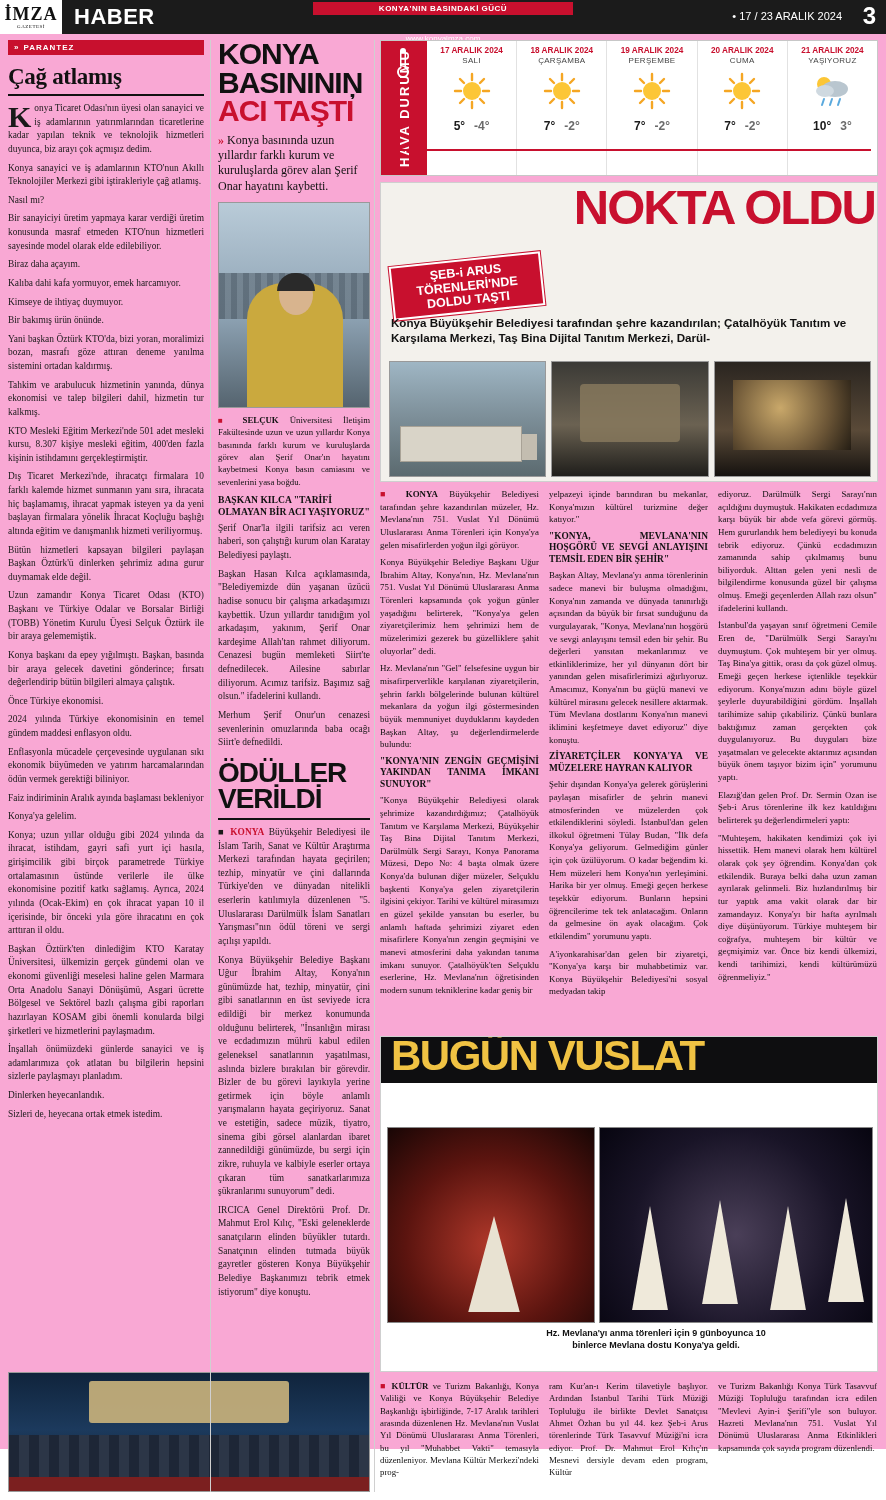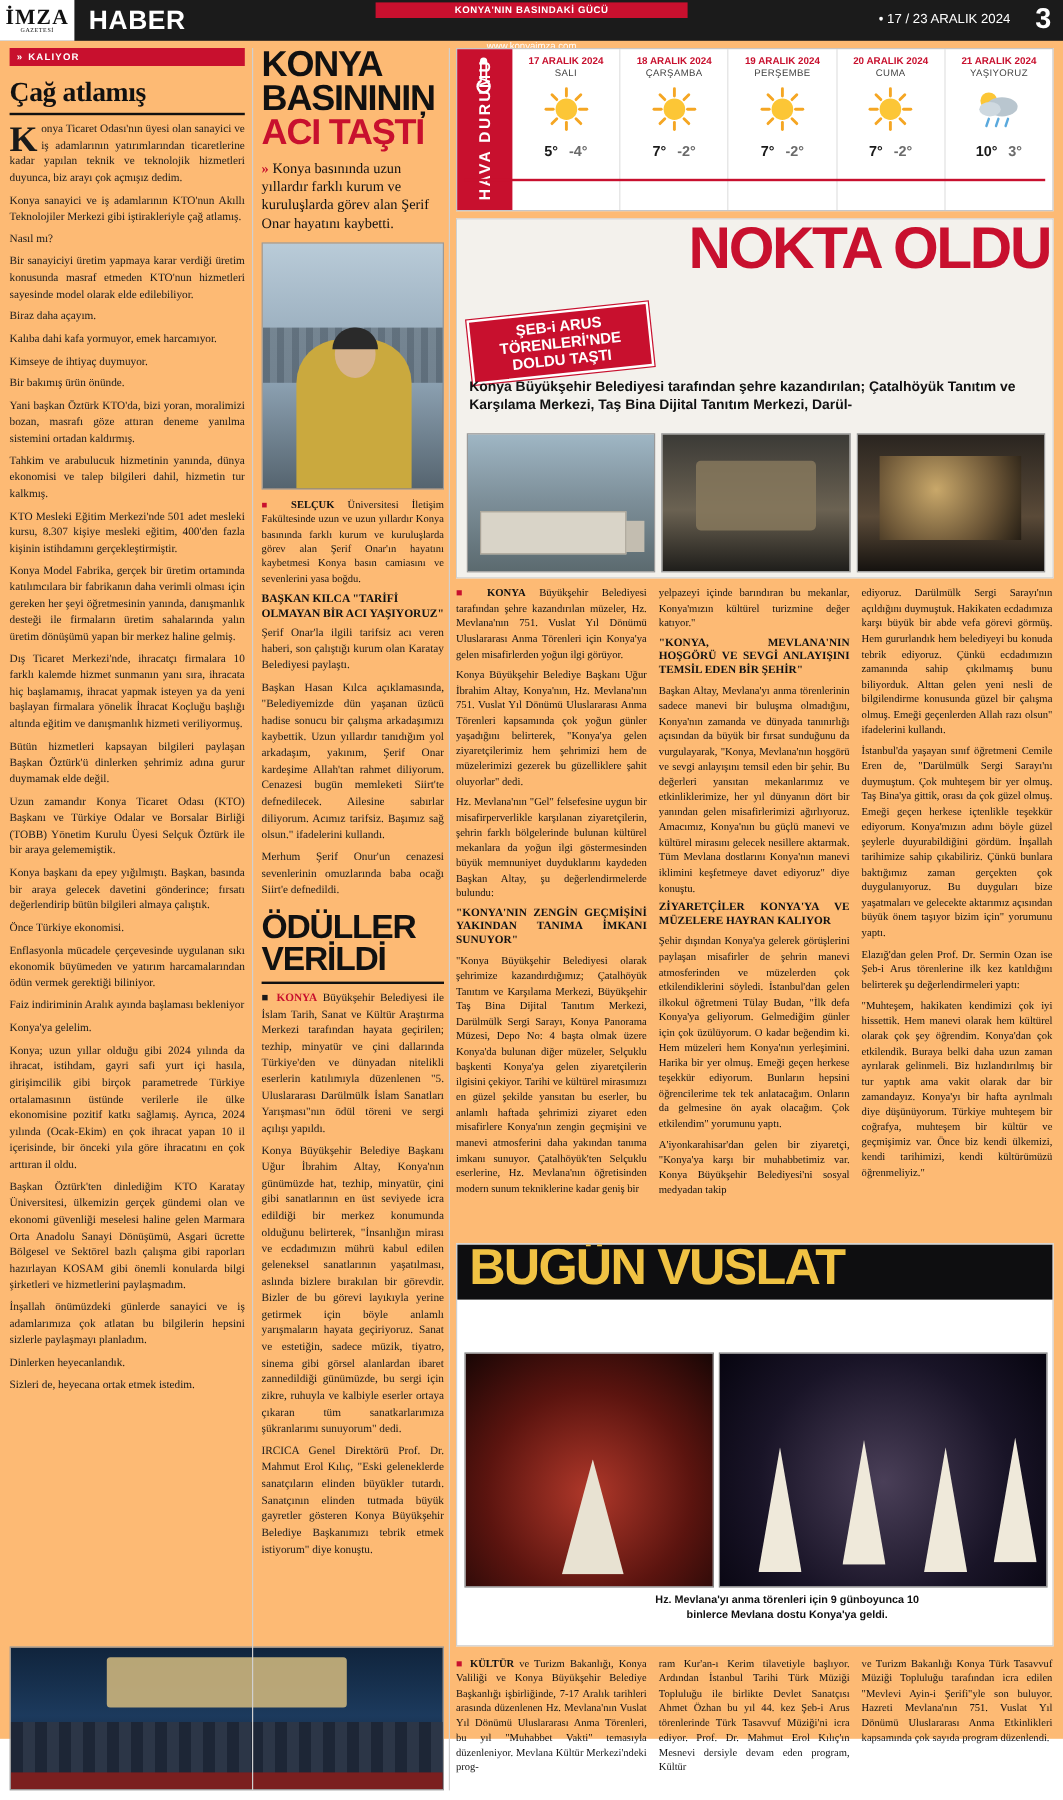--- a/index.html
+++ b/index.html
@@ -5,21 +5,21 @@
   * { box-sizing: border-box; }
   html, body { margin:0; padding:0; }
   body {
     width: 886px; height: 1500px;
     background:#ffffff;
     font-family: "Liberation Serif", serif;
     color:#111;
     position:relative;
     overflow:hidden;
   }
-  .page { position:relative; width:886px; height:1449px; background:#fdba74; }
+  .page { position:relative; width:886px; height:1449px; background:#f9a8d4; }
 
   
   .masthead {
     position:absolute; left:0; top:0; width:886px; height:34px;
     background:#1b1b1b; color:#fff;
     display:flex; align-items:center;
   }
   .mh-imza {
     width:62px; height:34px; background:#fff; color:#111;
     display:flex; flex-direction:column; align-items:center; justify-content:center;
@@ -323,42 +323,42 @@
       <span class="red">KONYA'NIN BASINDAKİ GÜCÜ</span>
       <span class="url">www.konyaimza.com</span>
     </div>
     <div class="mh-date">• 17 / 23 ARALIK 2024</div>
     <div class="mh-pageno">3</div>
   </div>
 
   <div class="col1">
     <div class="parantez-bar">
       <span class="chev">»</span>
-      <span>KALIYOR</span>
+      <span>PARANTEZ</span>
     </div>
     <div class="col-title">Çağ atlamış</div>
     <div class="rule"></div>
     <div class="body-text">
       <p class="dropcap-p">Konya Ticaret Odası'nın üyesi olan sanayici ve iş adamlarının yatırımlarından ticaretlerine kadar yapılan teknik ve teknolojik hizmetleri duyunca, biz arayı çok açmışız dedim.</p>
       <p>Konya sanayici ve iş adamlarının KTO'nun Akıllı Teknolojiler Merkezi gibi iştirakleriyle çağ atlamış.</p>
       <p>Nasıl mı?</p>
       <p>Bir sanayiciyi üretim yapmaya karar verdiği üretim konusunda masraf etmeden KTO'nun hizmetleri sayesinde model olarak elde edilebiliyor.</p>
       <p>Biraz daha açayım.</p>
       <p>Kalıba dahi kafa yormuyor, emek harcamıyor.</p>
       <p>Kimseye de ihtiyaç duymuyor.</p>
       <p>Bir bakımış ürün önünde.</p>
       <p>Yani başkan Öztürk KTO'da, bizi yoran, moralimizi bozan, masrafı göze attıran deneme yanılma sistemini ortadan kaldırmış.</p>
       <p>Tahkim ve arabulucuk hizmetinin yanında, dünya ekonomisi ve talep bilgileri dahil, hizmetin tur kalkmış.</p>
       <p>KTO Mesleki Eğitim Merkezi'nde 501 adet mesleki kursu, 8.307 kişiye mesleki eğitim, 400'den fazla kişinin istihdamını gerçekleştirmiştir.</p>
-      <p>Konya Model Fabrika, gerçek bir üretim ortamında katılımcılara bir fabrikanın daha verimli olması için gereken her şeyi öğretmesinin yanında, danışmanlık desteği ile firmaların üretim sahalarında yalın üretim dönüşümü yapan bir merkez haline gelmiş.</p>
       <p>Dış Ticaret Merkezi'nde, ihracatçı firmalara 10 farklı kalemde hizmet sunmanın yanı sıra, ihracata hiç başlamamış, ihracat yapmak isteyen ya da yeni başlayan firmalara yönelik İhracat Koçluğu başlığı altında eğitim ve danışmanlık hizmeti veriliyormuş.</p>
       <p>Bütün hizmetleri kapsayan bilgileri paylaşan Başkan Öztürk'ü dinlerken şehrimiz adına gurur duymamak elde değil.</p>
       <p>Uzun zamandır Konya Ticaret Odası (KTO) Başkanı ve Türkiye Odalar ve Borsalar Birliği (TOBB) Yönetim Kurulu Üyesi Selçuk Öztürk ile bir araya gelememiştik.</p>
       <p>Konya başkanı da epey yığılmıştı. Başkan, basında bir araya gelecek davetini gönderince; fırsatı değerlendirip bütün bilgileri almaya çalıştık.</p>
       <p>Önce Türkiye ekonomisi.</p>
+      <p>2024 yılında Türkiye ekonomisinin en temel gündem maddesi enflasyon oldu.</p>
       <p>Enflasyonla mücadele çerçevesinde uygulanan sıkı ekonomik büyümeden ve yatırım harcamalarından ödün vermek gerektiği biliniyor.</p>
       <p>Faiz indiriminin Aralık ayında başlaması bekleniyor</p>
       <p>Konya'ya gelelim.</p>
       <p>Konya; uzun yıllar olduğu gibi 2024 yılında da ihracat, istihdam, gayri safi yurt içi hasıla, girişimcilik gibi birçok parametrede Türkiye ortalamasının üstünde verilerle ile ülke ekonomisine pozitif katkı sağlamış. Ayrıca, 2024 yılında (Ocak-Ekim) en çok ihracat yapan 10 il içerisinde, bir önceki yıla göre ihracatını en çok arttıran il oldu.</p>
       <p>Başkan Öztürk'ten dinlediğim KTO Karatay Üniversitesi, ülkemizin gerçek gündemi olan ve ekonomi güvenliği meselesi haline gelen Marmara Orta Anadolu Sanayi Dönüşümü, Asgari ücrette Bölgesel ve Sektörel bazlı çalışma gibi raporları hazırlayan KOSAM gibi önemli konularda bilgi şirketleri ve hizmetlerini paylaşmadım.</p>
       <p>İnşallah önümüzdeki günlerde sanayici ve iş adamlarımıza çok atlatan bu bilgilerin hepsini sizlerle paylaşmayı planladım.</p>
       <p>Dinlerken heyecanlandık.</p>
       <p>Sizleri de, heyecana ortak etmek istedim.</p>
     </div>
   </div>

